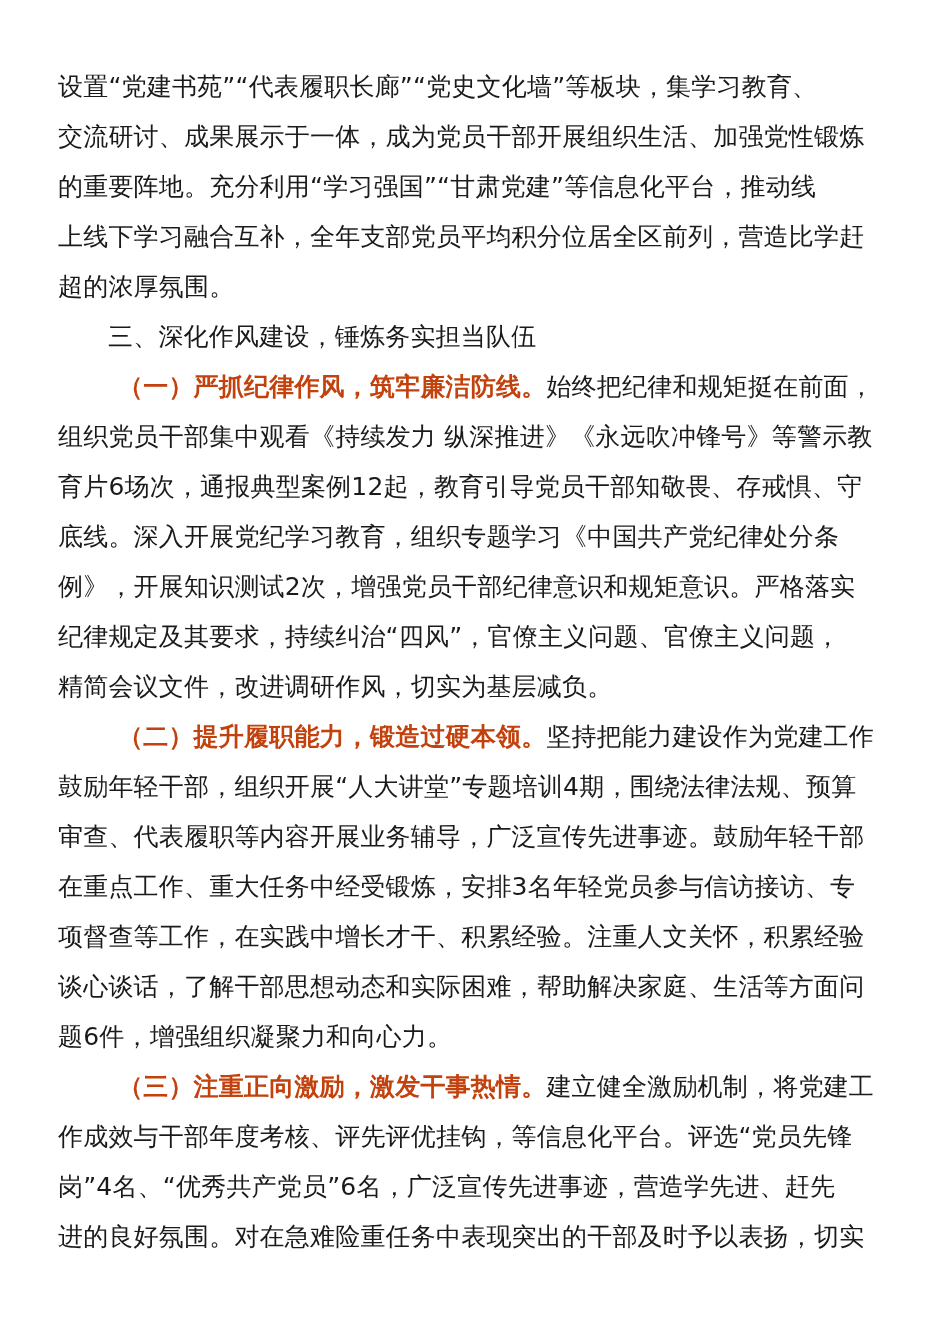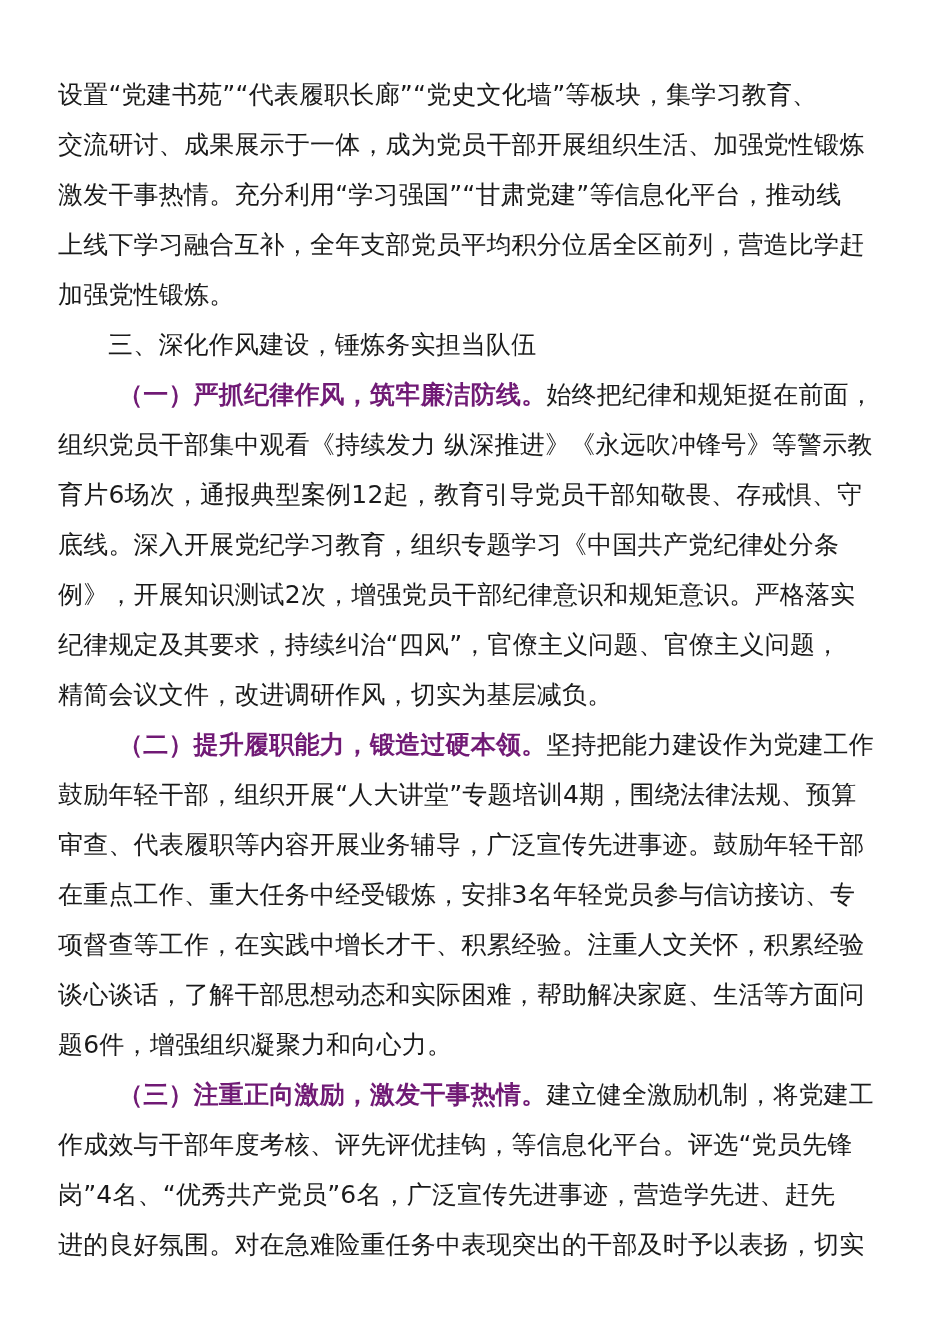--- a/index.html
+++ b/index.html
@@ -1,40 +1,40 @@
 <!DOCTYPE html>
 <html><head>
 <meta charset="utf-8">
 <style>
   html, body { margin: 0; padding: 0; background: #ffffff; }
   body { width: 950px; height: 1344px; position: relative; overflow: hidden; }
   .page {
-    position: absolute; left: 0; top: 8px; width: 950px; height: 1108px;
+    position: absolute; left: 0; top: 0; width: 950px; height: 1108px;
     background: #ffffff; color: #1a1a1a;
     font-family: "DejaVu Sans", "Liberation Sans", sans-serif;
   }
   .line {
     position: absolute; left: 58px; white-space: nowrap;
     font-size: 25px; line-height: 30px; letter-spacing: 0.2px;
   }
   .line.indent { left: 108px; }
   .line.indent-b { left: 118px; }
-  .bold { font-weight: bold; color: #701a75; }
+  .bold { font-weight: bold; color: #c2410c; }
 </style>
 </head>
 <body>
 
 <div class="page">
 
   <div>
     <div class="line" style="top:72px">设置“党建书苑”“代表履职长廊”“党史文化墙”等板块，集学习教育、</div>
     <div class="line" style="top:122px">交流研讨、成果展示于一体，成为党员干部开展组织生活、加强党性锻炼</div>
-    <div class="line" style="top:172px">激发干事热情。充分利用“学习强国”“甘肃党建”等信息化平台，推动线</div>
+    <div class="line" style="top:172px">的重要阵地。充分利用“学习强国”“甘肃党建”等信息化平台，推动线</div>
     <div class="line" style="top:222px">上线下学习融合互补，全年支部党员平均积分位居全区前列，营造比学赶</div>
-    <div class="line" style="top:272px">加强党性锻炼。</div>
+    <div class="line" style="top:272px">超的浓厚氛围。</div>
   </div>
 
   <div class="line indent" style="top:322px">三、深化作风建设，锤炼务实担当队伍</div>
 
   <div>
     <div class="line indent-b" style="top:372px">
       <span class="bold">（一）严抓纪律作风，筑牢廉洁防线。</span><span>始终把纪律和规矩挺在前面，</span>
     </div>
     <div class="line" style="top:422px">组织党员干部集中观看《持续发力 纵深推进》《永远吹冲锋号》等警示教</div>
     <div class="line" style="top:472px">育片6场次，通报典型案例12起，教育引导党员干部知敬畏、存戒惧、守</div>

